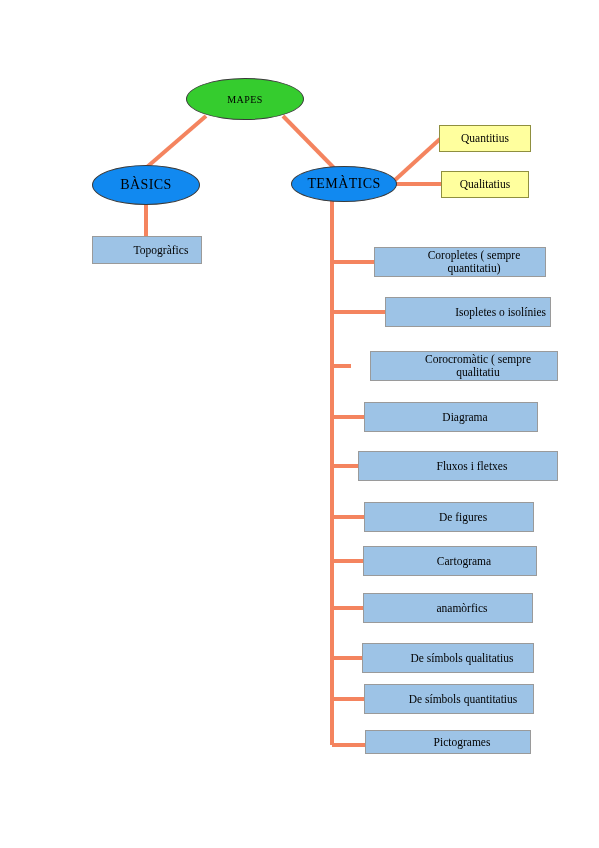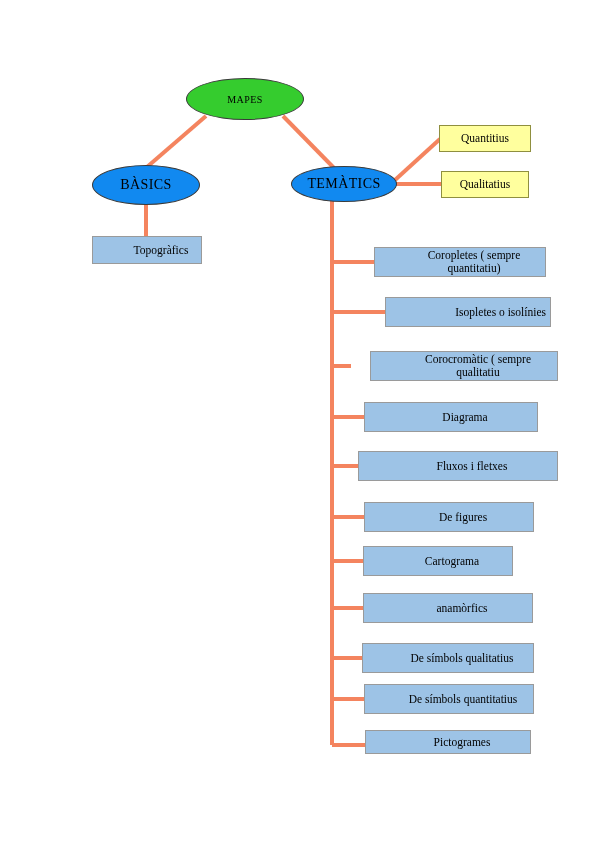--- a/index.html
+++ b/index.html
@@ -144,21 +144,21 @@
   </div>
 
   <div class="box box-blue" style="left:358px; top:451px; width:200px; height:30px;">
     <span>Fluxos i fletxes</span>
   </div>
 
   <div class="box box-blue" style="left:364px; top:502px; width:170px; height:30px;">
     <span>De figures</span>
   </div>
 
-  <div class="box box-blue" style="left:363px; top:546px; width:150px; height:30px;">
+  <div class="box box-blue" style="left:363px; top:546px; width:174px; height:30px;">
     <span>Cartograma</span>
   </div>
 
   <div class="box box-blue" style="left:363px; top:593px; width:170px; height:30px;">
     <span>anamòrfics</span>
   </div>
 
   <div class="box box-blue" style="left:362px; top:643px; width:172px; height:30px;">
     <span>De símbols qualitatius</span>
   </div>

